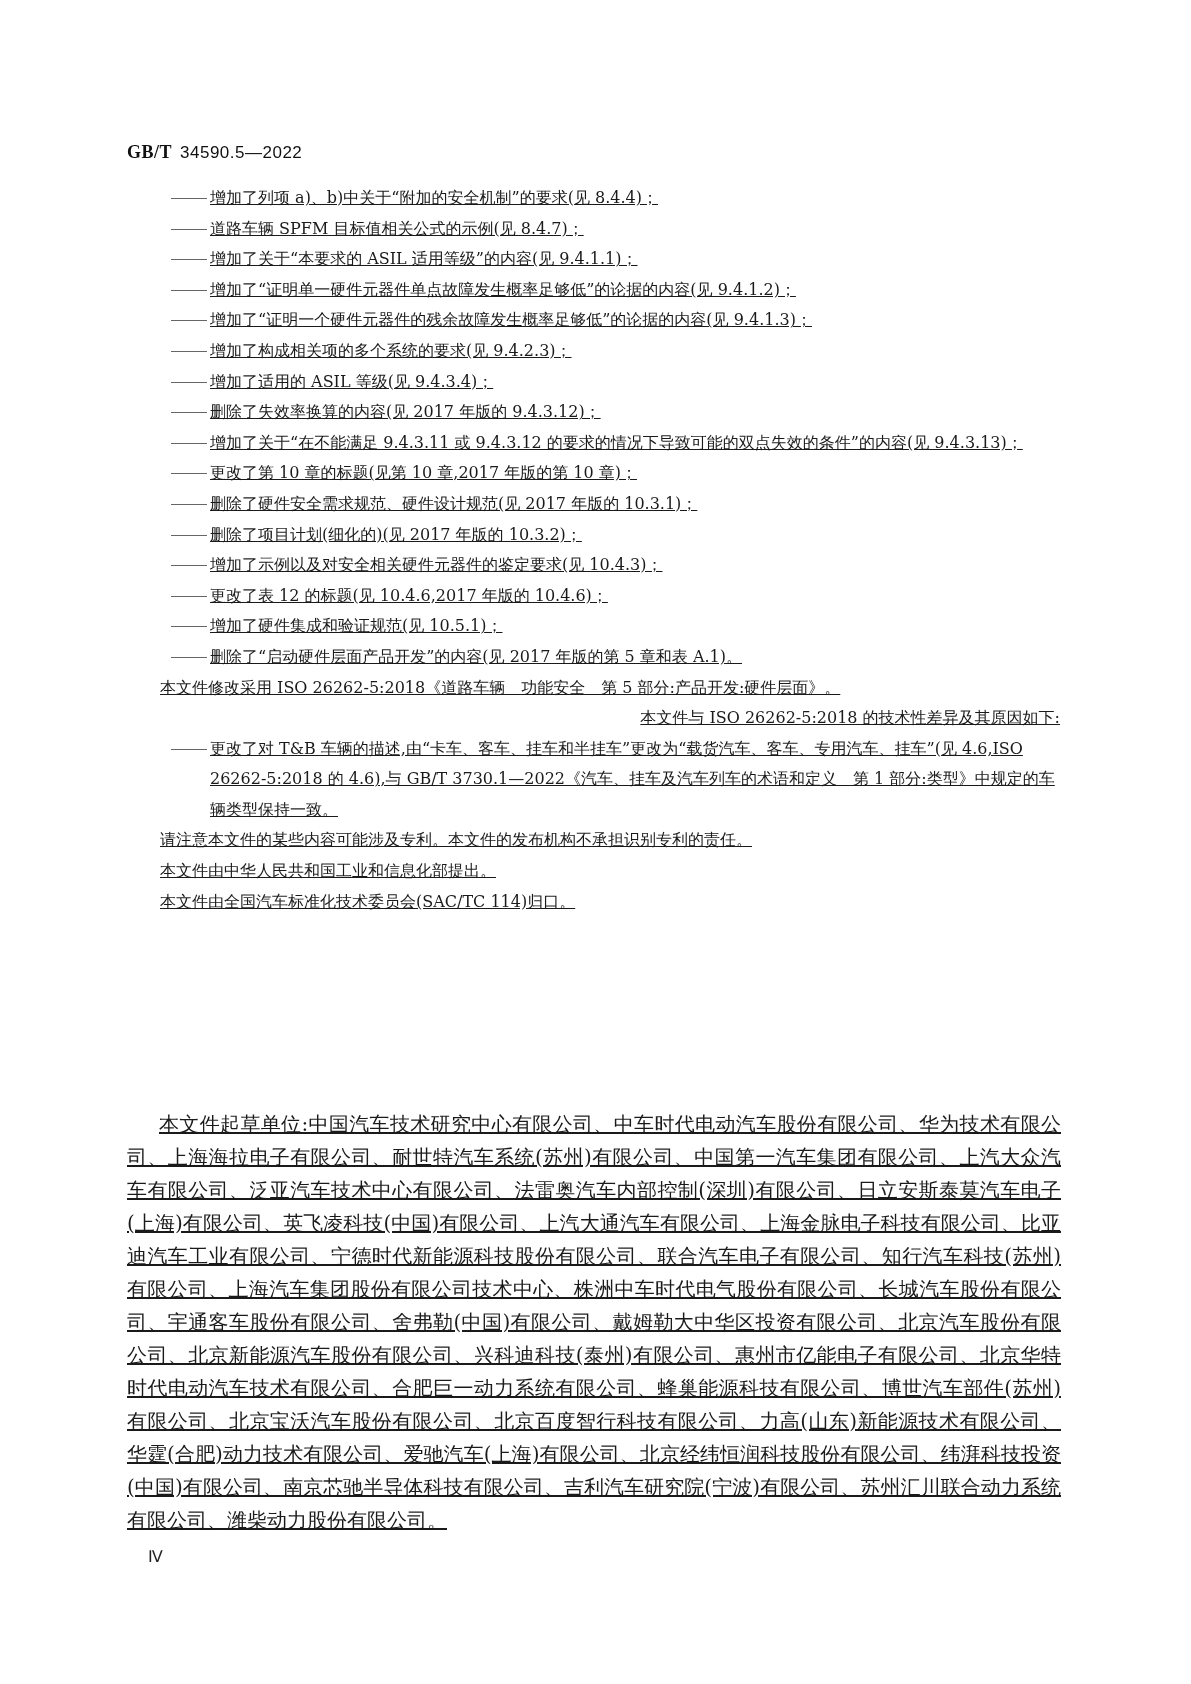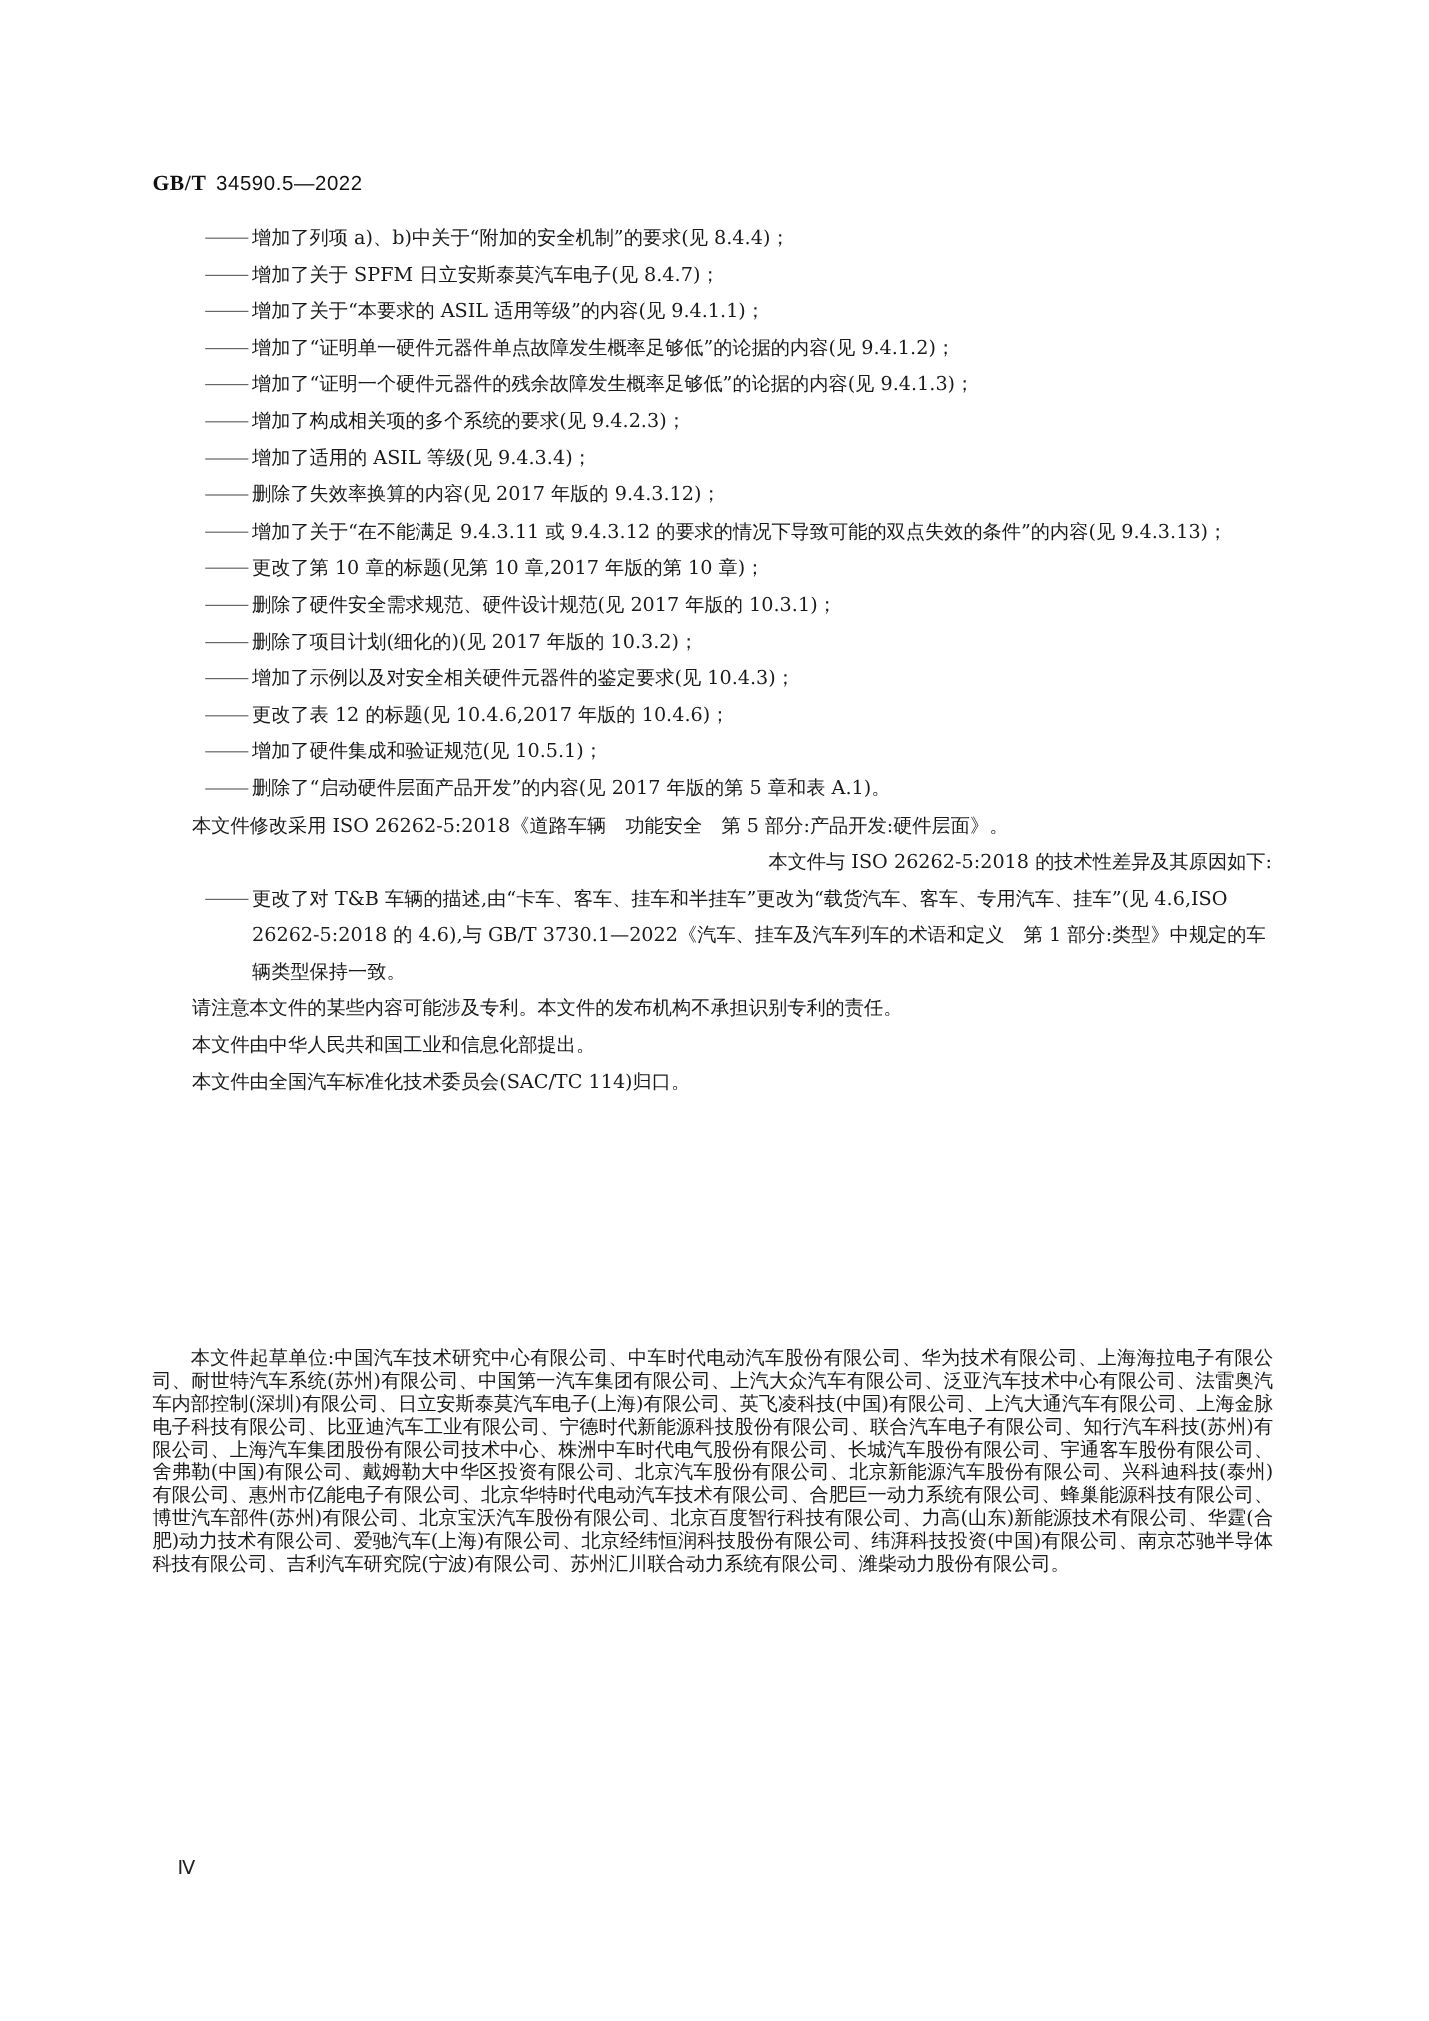--- a/index.html
+++ b/index.html
@@ -23,42 +23,41 @@
   .dash-item .dash {
     position: absolute; left: 0; top: 0; width: 38px;
     color: #555;
   }
   .dash-item .dash::before {
     content: ""; position: absolute; left: 1px; top: 15px; width: 36px; height: 1px; background: #666;
   }
   .para { margin: 0; padding-left: 0; }
   .wide {
     position: absolute; left: 127px; width: 934px;
-    font-size: 16px; line-height: 19px; text-align: justify;
+    font-size: 20px; line-height: 33px; text-align: justify;
     text-indent: 32px;
-    margin-top: 14px;
   }
   .page-num {
     position: absolute; left: 148px; top: 1547px;
     font-family: "Liberation Serif", serif; font-size: 16px; color: #222;
   }
-  p { margin: 0; }
+  p { margin: 0; text-decoration: underline; }
 </style>
 </head>
 <body>
 
 <div class="page">
 
   <div class="header">
     <span class="std-prefix">GB/T</span><span class="std-num">34590.5—2022</span>
   </div>
 
   <div class="body">
     <p class="dash-item"><span class="dash"></span><span>增加了列项 a)、b)中关于“附加的安全机制”的要求(见 8.4.4)；</span></p>
-    <p class="dash-item"><span class="dash"></span><span>增加了关于 SPFM 日立安斯泰莫汽车电子(见 8.4.7)；</span></p>
+    <p class="dash-item"><span class="dash"></span><span>道路车辆 SPFM 目标值相关公式的示例(见 8.4.7)；</span></p>
     <p class="dash-item"><span class="dash"></span><span>增加了关于“本要求的 ASIL 适用等级”的内容(见 9.4.1.1)；</span></p>
     <p class="dash-item"><span class="dash"></span><span>增加了“证明单一硬件元器件单点故障发生概率足够低”的论据的内容(见 9.4.1.2)；</span></p>
     <p class="dash-item"><span class="dash"></span><span>增加了“证明一个硬件元器件的残余故障发生概率足够低”的论据的内容(见 9.4.1.3)；</span></p>
     <p class="dash-item"><span class="dash"></span><span>增加了构成相关项的多个系统的要求(见 9.4.2.3)；</span></p>
     <p class="dash-item"><span class="dash"></span><span>增加了适用的 ASIL 等级(见 9.4.3.4)；</span></p>
     <p class="dash-item"><span class="dash"></span><span>删除了失效率换算的内容(见 2017 年版的 9.4.3.12)；</span></p>
     <p class="dash-item"><span class="dash"></span><span>增加了关于“在不能满足 9.4.3.11 或 9.4.3.12 的要求的情况下导致可能的双点失效的条件”的内容(见 9.4.3.13)；</span></p>
     <p class="dash-item"><span class="dash"></span><span>更改了第 10 章的标题(见第 10 章,2017 年版的第 10 章)；</span></p>
     <p class="dash-item"><span class="dash"></span><span>删除了硬件安全需求规范、硬件设计规范(见 2017 年版的 10.3.1)；</span></p>
     <p class="dash-item"><span class="dash"></span><span>删除了项目计划(细化的)(见 2017 年版的 10.3.2)；</span></p>

